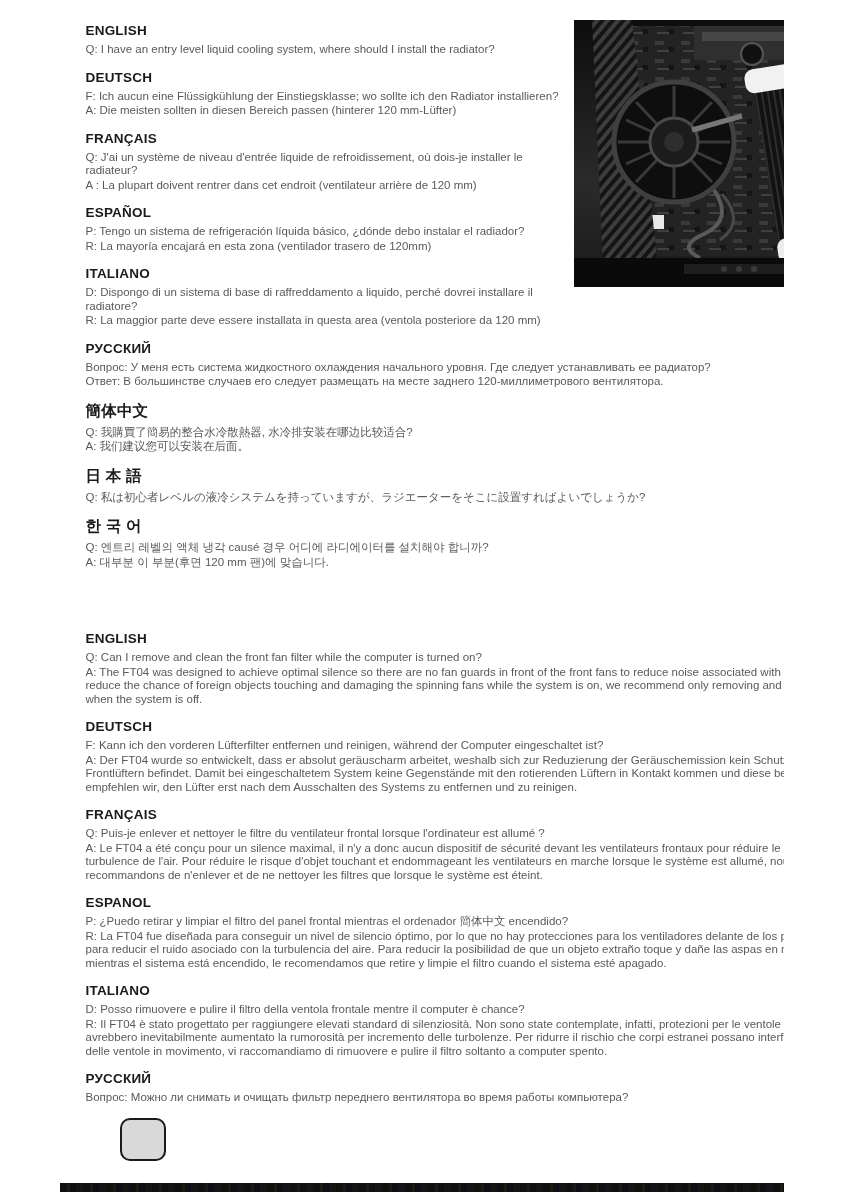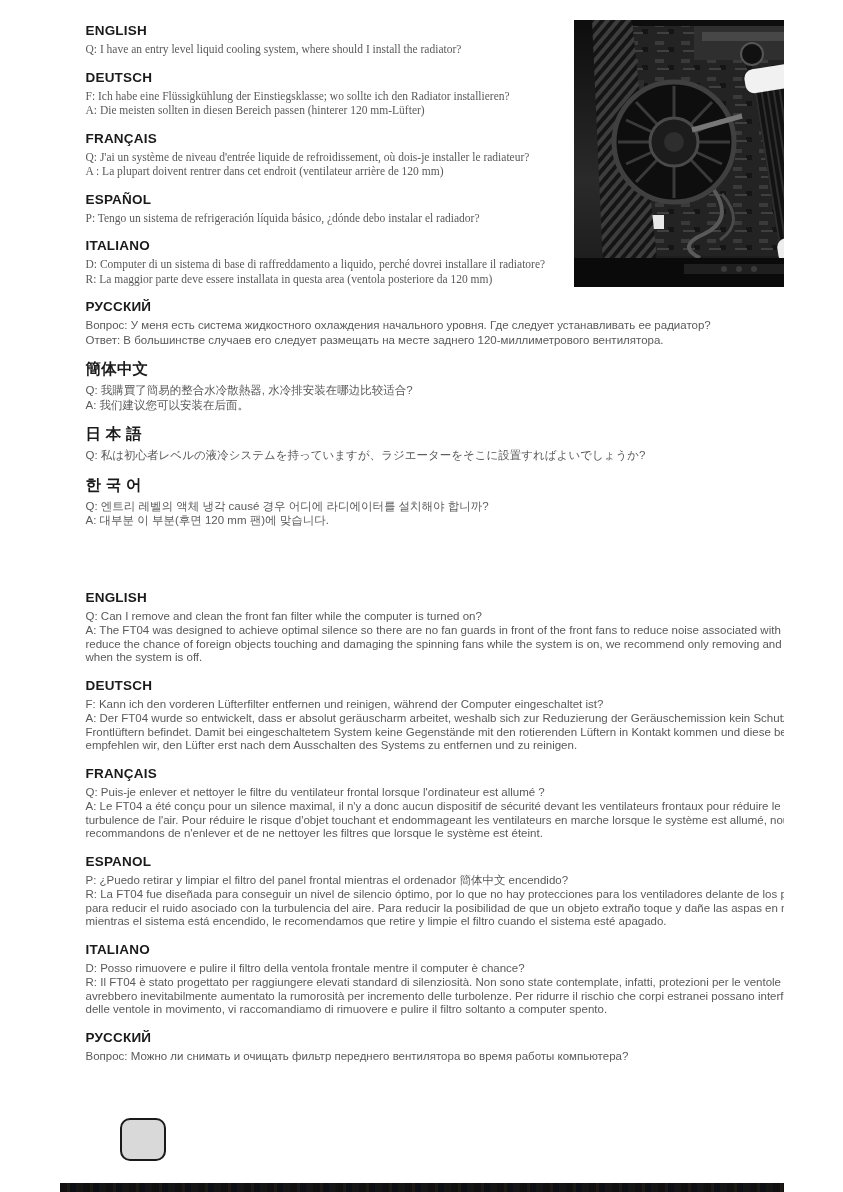--- a/index.html
+++ b/index.html
@@ -26,21 +26,21 @@
     margin:13px 0 5px 0;
     letter-spacing:0.2px;
   }
   .lang-heading.cjk{font-size:15.5px;margin:12px 0 4px 0;}
   .qa-line{
     font-size:11.5px;
     line-height:13.5px;
     color:#58595b;
     margin:0 0 1px 0;
   }
-  .block1 .narrow{max-width:480px;font-family:Liberation Serif, serif;}
+  .block1 .narrow{max-width:480px;}
   .photo-wrap{
     position:absolute;
     left:514px;top:20px;
     width:324px;height:267px;
     background:#161616;
   }
   .rounded-box{
     position:absolute;
     left:60px;top:1118px;
     width:42px;height:39px;
@@ -146,35 +146,36 @@
 
   <div class="content">
 
     <div class="faq-block block1">
       <div class="lang-section">
         <div class="lang-heading">ENGLISH</div>
         <p class="qa-line narrow">Q: I have an entry level liquid cooling system, where should I install the radiator?</p>
       </div>
       <div class="lang-section">
         <div class="lang-heading">DEUTSCH</div>
-        <p class="qa-line narrow">F: Ich habe eine Flüssigkühlung der Einstiegsklasse; wo sollte ich den Radiator installieren?</p>
+        <p class="qa-line narrow">F: Ich aucun eine Flüssigkühlung der Einstiegsklasse; wo sollte ich den Radiator installieren?</p>
         <p class="qa-line narrow">A: Die meisten sollten in diesen Bereich passen (hinterer 120 mm-Lüfter)</p>
       </div>
       <div class="lang-section">
         <div class="lang-heading">FRANÇAIS</div>
         <p class="qa-line narrow">Q: J'ai un système de niveau d'entrée liquide de refroidissement, où dois-je installer le radiateur?</p>
         <p class="qa-line narrow">A : La plupart doivent rentrer dans cet endroit (ventilateur arrière de 120 mm)</p>
       </div>
       <div class="lang-section">
         <div class="lang-heading">ESPAÑOL</div>
         <p class="qa-line narrow">P: Tengo un sistema de refrigeración líquida básico, ¿dónde debo instalar el radiador?</p>
+        <p class="qa-line narrow">R: La mayoría encajará en esta zona (ventilador trasero de 120mm)</p>
       </div>
       <div class="lang-section">
         <div class="lang-heading">ITALIANO</div>
-        <p class="qa-line narrow">D: Computer di un sistema di base di raffreddamento a liquido, perché dovrei installare il radiatore?</p>
+        <p class="qa-line narrow">D: Dispongo di un sistema di base di raffreddamento a liquido, perché dovrei installare il radiatore?</p>
         <p class="qa-line narrow">R: La maggior parte deve essere installata in questa area (ventola posteriore da 120 mm)</p>
       </div>
       <div class="lang-section">
         <div class="lang-heading">РУССКИЙ</div>
         <p class="qa-line">Вопрос: У меня есть система жидкостного охлаждения начального уровня. Где следует устанавливать ее радиатор?</p>
         <p class="qa-line">Ответ: В большинстве случаев его следует размещать на месте заднего 120-миллиметрового вентилятора.</p>
       </div>
       <div class="lang-section">
         <div class="lang-heading cjk">簡体中文</div>
         <p class="qa-line">Q: 我購買了簡易的整合水冷散熱器, 水冷排安装在哪边比较适合?</p>

